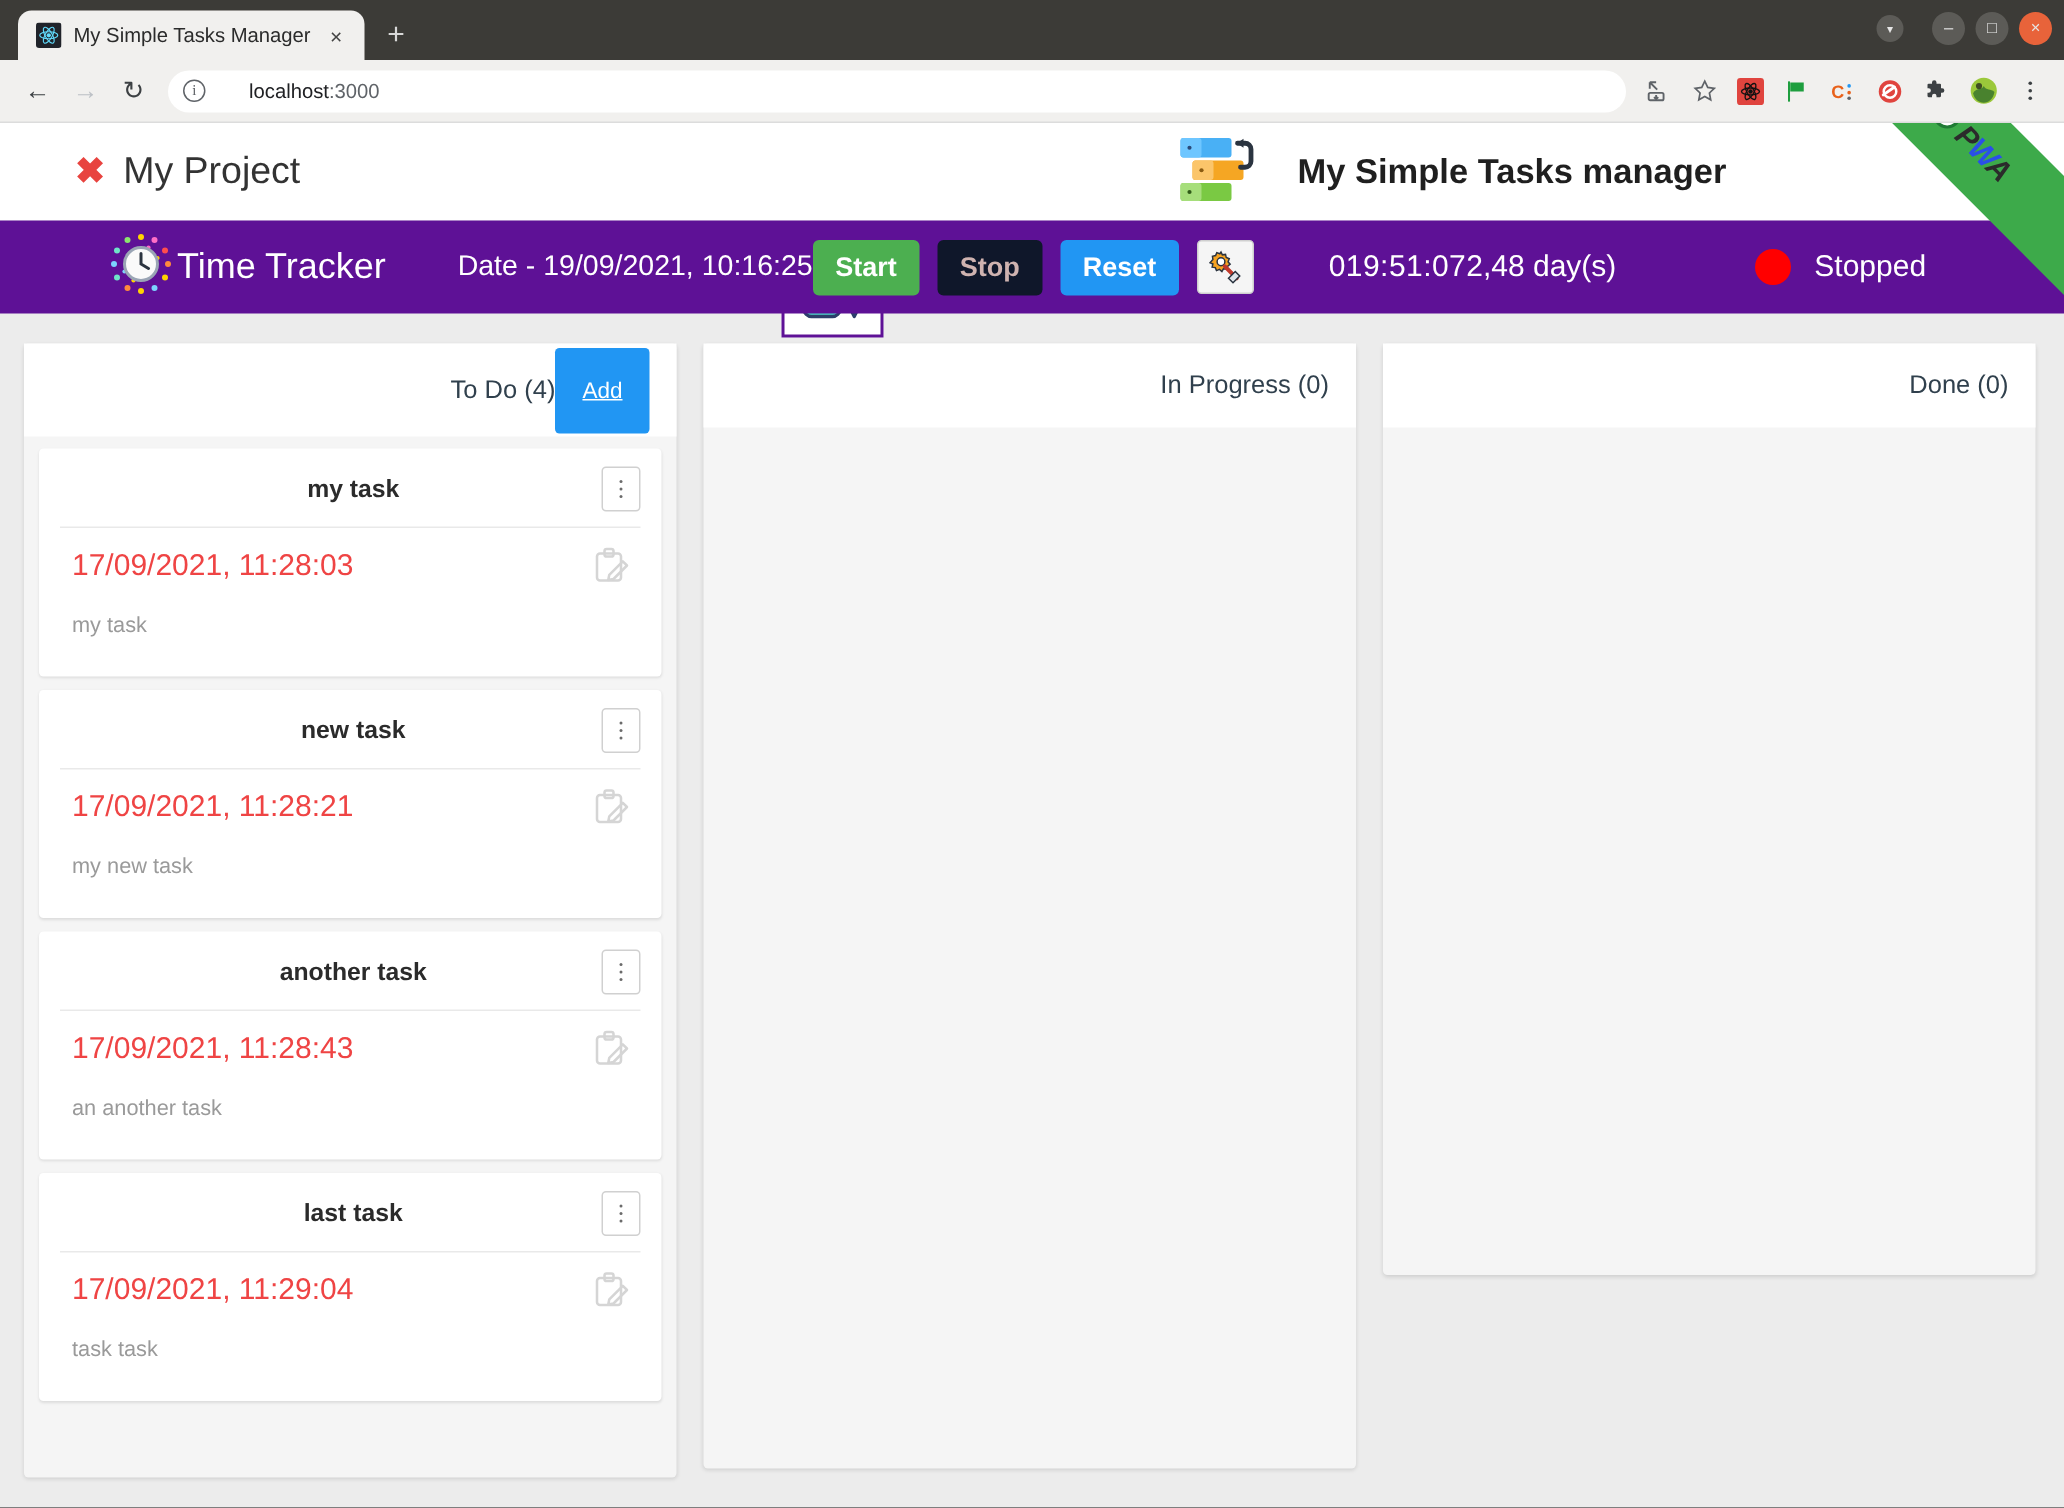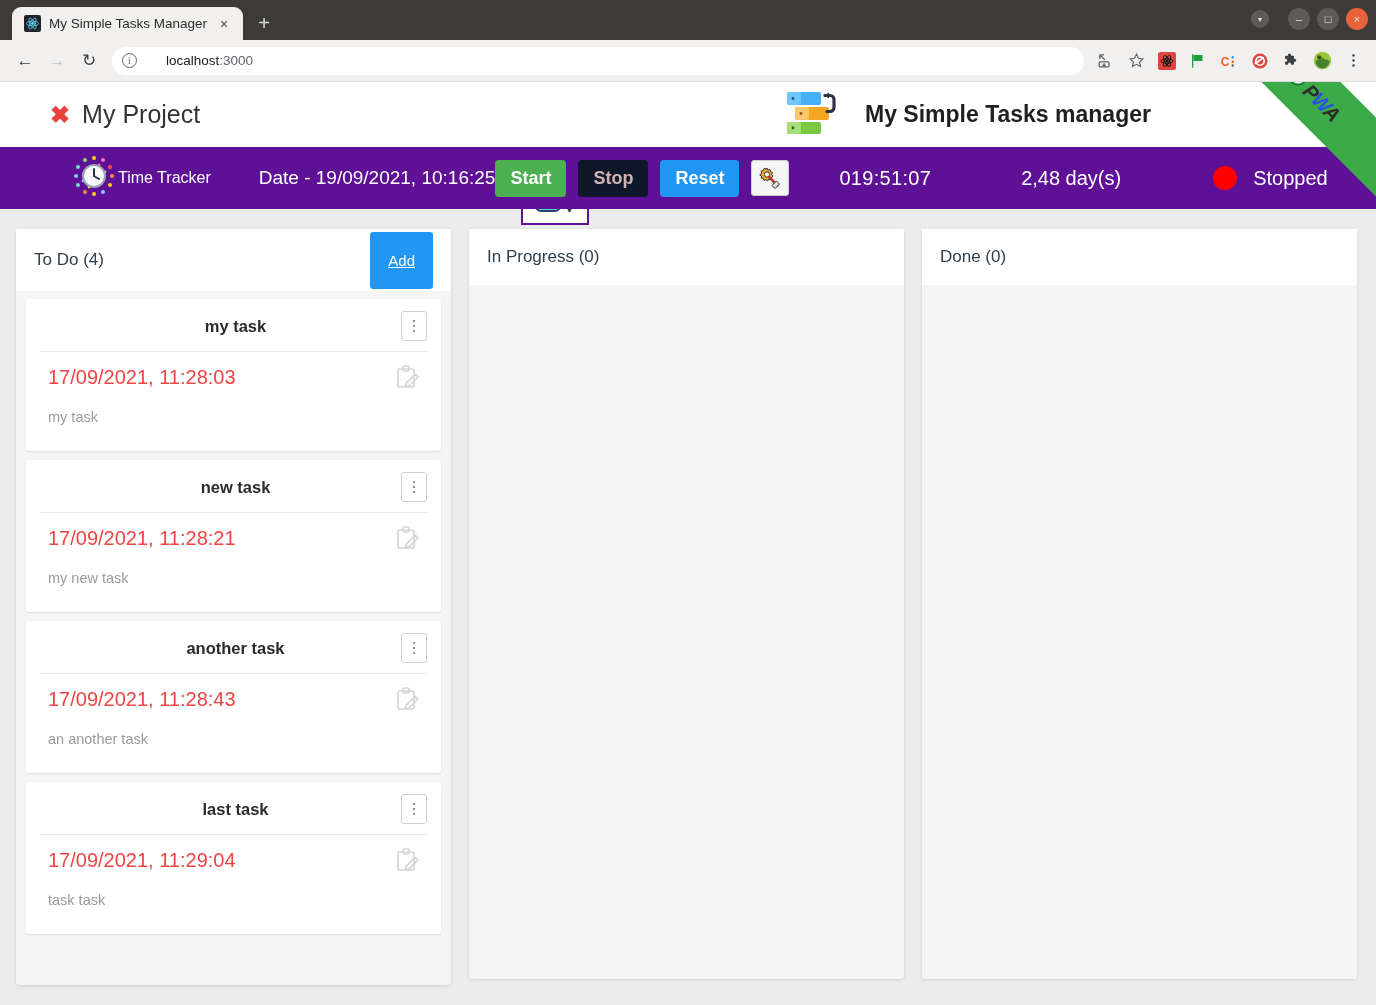--- a/index.html
+++ b/index.html
@@ -86,58 +86,58 @@
     display: flex; align-items: center; justify-content: center; background: #fff;
   }
   .brand { position: absolute; left: 785px; display: flex; align-items: center; gap: 26px; }
   .brand-title { font-size: 23px; font-weight: bold; color: #1f1f1f; }
 
   .timebar {
     height: 62px; background: #5e1196; display: flex; align-items: center;
     color: #fff; position: relative; overflow: hidden;
   }
   .tt-label { display: flex; align-items: center; margin-left: 70px; }
-  .tt-text { font-size: 16px; }
+  .tt-text { font-size: 24px; }
   .tt-date { font-size: 19px; margin-left: 48px; }
   .tt-buttons { display: flex; align-items: center; gap: 12px; }
   .btn {
     border: none; border-radius: 4px; font-size: 18px; font-weight: bold;
     color: #fff; padding: 8px 15px; cursor: pointer; font-family: "Liberation Sans", sans-serif;
   }
   .btn-start { background: #4caf50; }
   .btn-stop { background: #0f172a; color: #cfb3b0; }
   .btn-reset { background: #2196f3; }
   .btn-settings {
     width: 38px; height: 36px; background: #f5f5f5; border: 1px solid #cfcfcf;
     border-radius: 3px; display: flex; align-items: center; justify-content: center;
   }
   .tt-timer { font-size: 20px; margin-left: 50px; letter-spacing: .3px; }
-  .tt-days { font-size: 20px; margin-left: 90px; }
+  .tt-days { font-size: 20px; }
   .tt-status { display: flex; align-items: center; gap: 16px; margin-left: 92px; }
   .status-dot { width: 24px; height: 24px; border-radius: 50%; background: #ff0000; }
   .status-text { font-size: 20px; }
 
   .pwa-ribbon {
     position: absolute; right: -62px; top: -16px; width: 250px; height: 56px;
     background: #3daa4a; transform: rotate(45deg);
     display: flex; align-items: center; justify-content: center; gap: 4px;
     z-index: 30; pointer-events: none;
   }
   .pwa-wrap { position: absolute; right: 0; top: 0; width: 160px; height: 140px; overflow: hidden; z-index: 25; }
   .pwa-text { font-size: 20px; font-weight: bold; font-style: italic; letter-spacing: -1px; }
   .pwa-p { color: #2b2b2b; } .pwa-w { color: #2a4fe8; } .pwa-a { color: #2b2b2b; }
 
   
   .board { display: flex; gap: 18px; padding: 20px 16px; height: 796px; align-items: flex-start; }
   .column { background: #f5f5f5; border-radius: 3px; box-shadow: 0 1px 3px rgba(0,0,0,.13); display: flex; flex-direction: column; }
   .col-todo { width: 435px; height: 756px; }
   .col-prog { width: 435px; height: 750px; }
-  .col-done { width: 435px; height: 750px; }
+  .col-done { width: 435px; height: 621px; }
   .col-head {
-    background: #fff; display: flex; align-items: center; justify-content: space-between;
+    background: #fff; display: flex; align-items: center; justify-content: flex-end;
     padding: 0 18px; flex: 0 0 auto;
   }
   .col-head.with-add { height: 62px; }
   .col-head.plain { height: 56px; }
   .col-title { font-size: 17px; color: #30404d; }
   .add-btn {
     background: #2196f3; color: #fff; border: none; border-radius: 3px;
     font-size: 15px; padding: 20px 18px; cursor: pointer; font-family: "Liberation Sans", sans-serif; text-decoration: underline;
   }
   .col-body { flex: 1; overflow: hidden; padding: 8px 10px 10px 10px; }

